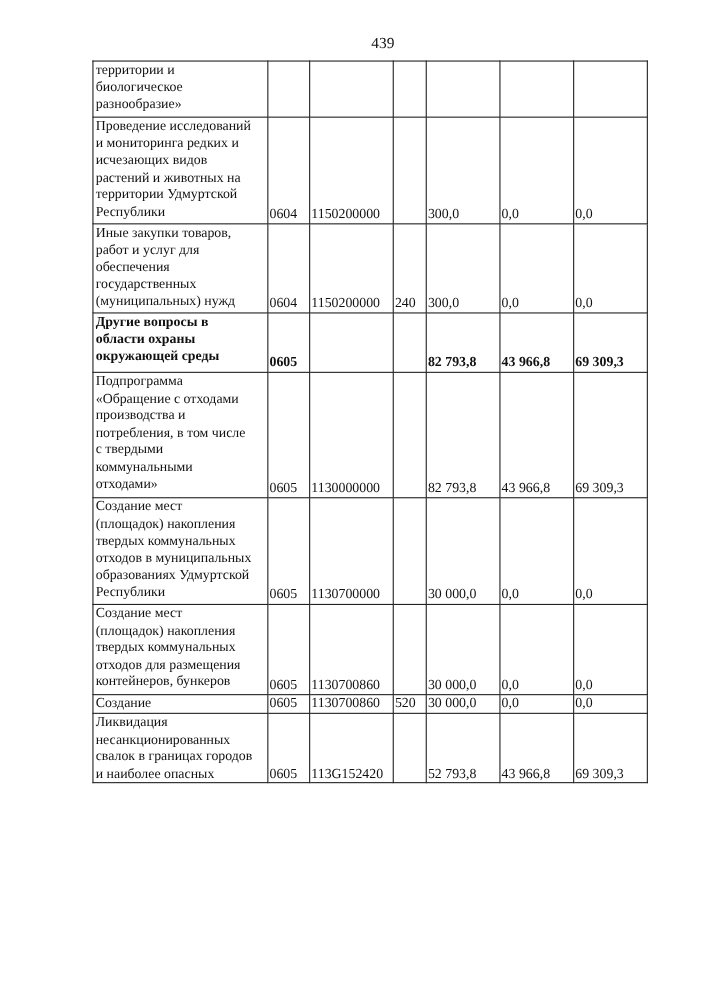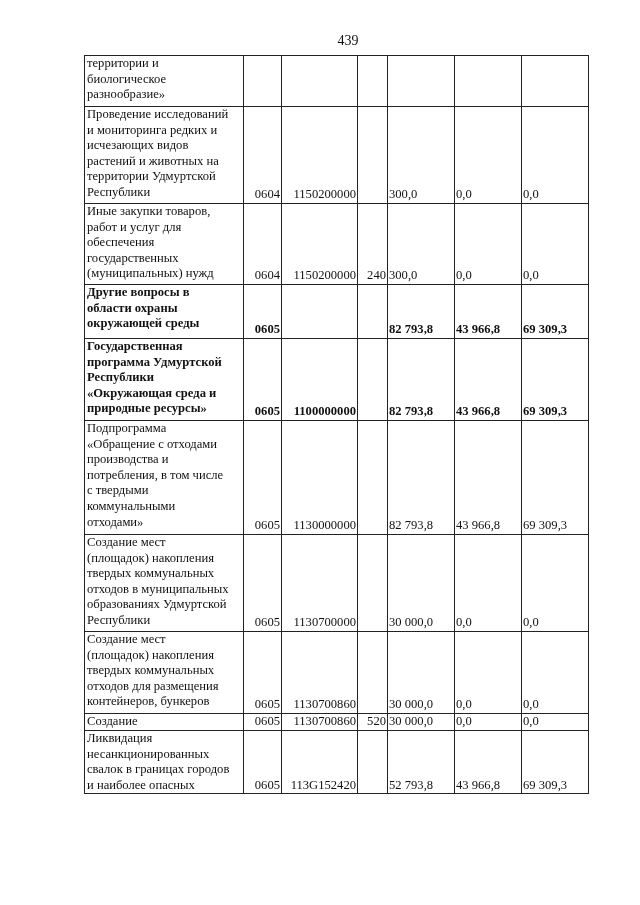--- a/index.html
+++ b/index.html
@@ -4,21 +4,21 @@
 <style>
   html, body { margin:0; padding:0; background:#fff; }
   body { width:640px; height:905px; position:relative; overflow:hidden;
          font-family:"Liberation Serif", serif; color:#111; }
   .page-num { position:absolute; top:33px; left:0; width:640px; text-align:center;
               font-size:14px;padding-left:28px; }
   table { position:absolute; left:84px; top:55px; border-collapse:collapse;
           table-layout:fixed; font-size:12.6px; line-height:15.6px; }
   td { border:1.4px solid #222; padding:0 1px; vertical-align:bottom; overflow:hidden; }
   td.name { text-align:left; padding-left:2px; vertical-align:top; white-space:pre-line; }
-  td.c { text-align:right; }
+  td.c { text-align:left; }
   td.r { text-align:left; padding-right:0; }
   tr.bold td { font-weight:bold;margin-left:33px; }
   col.c1 { width:159px; } col.c2 { width:38px; } col.c3 { width:76px; }
   col.c4 { width:30px; } col.c5 { width:67px; } col.c6 { width:67px; } col.c7 { width:67px; }
 </style>
 </head>
 <body>
 
 <div class="page-num">439</div>
 
@@ -70,33 +70,20 @@
         <td class="r">300,0</td>
         <td class="r">0,0</td>
         <td class="r">0,0</td>
       </tr>
       <tr class="bold" style="height: 54px;">
         <td class="name">Другие вопросы в
 области охраны
 окружающей среды</td>
         <td class="c">0605</td>
         <td class="c"></td>
-        <td class="c"></td>
-        <td class="r">82 793,8</td>
-        <td class="r">43 966,8</td>
-        <td class="r">69 309,3</td>
-      </tr>
-      <tr class="bold" style="height: 82px;">
-        <td class="name">Государственная
-программа Удмуртской
-Республики
-«Окружающая среда и
-природные ресурсы»</td>
-        <td class="c">0605</td>
-        <td class="c">1100000000</td>
         <td class="c"></td>
         <td class="r">82 793,8</td>
         <td class="r">43 966,8</td>
         <td class="r">69 309,3</td>
       </tr>
       <tr style="height: 114px;">
         <td class="name">Подпрограмма
 «Обращение с отходами
 производства и
 потребления, в том числе

